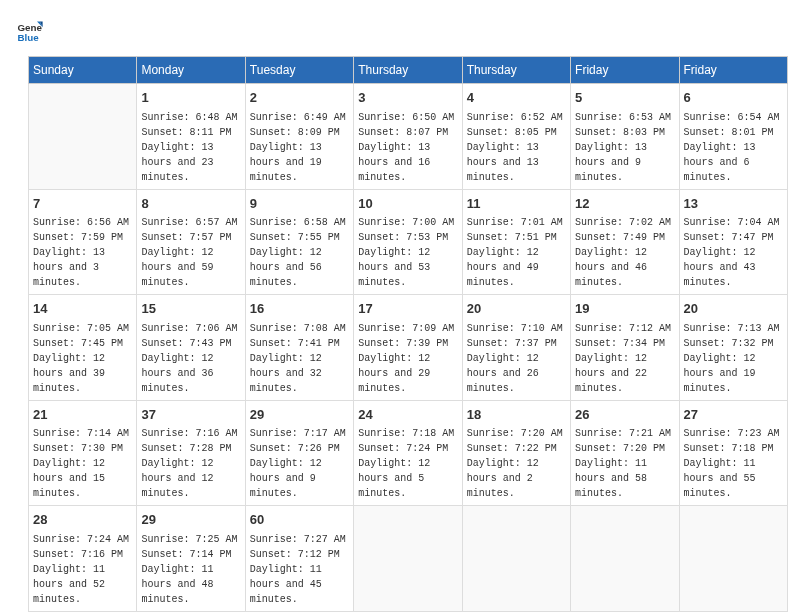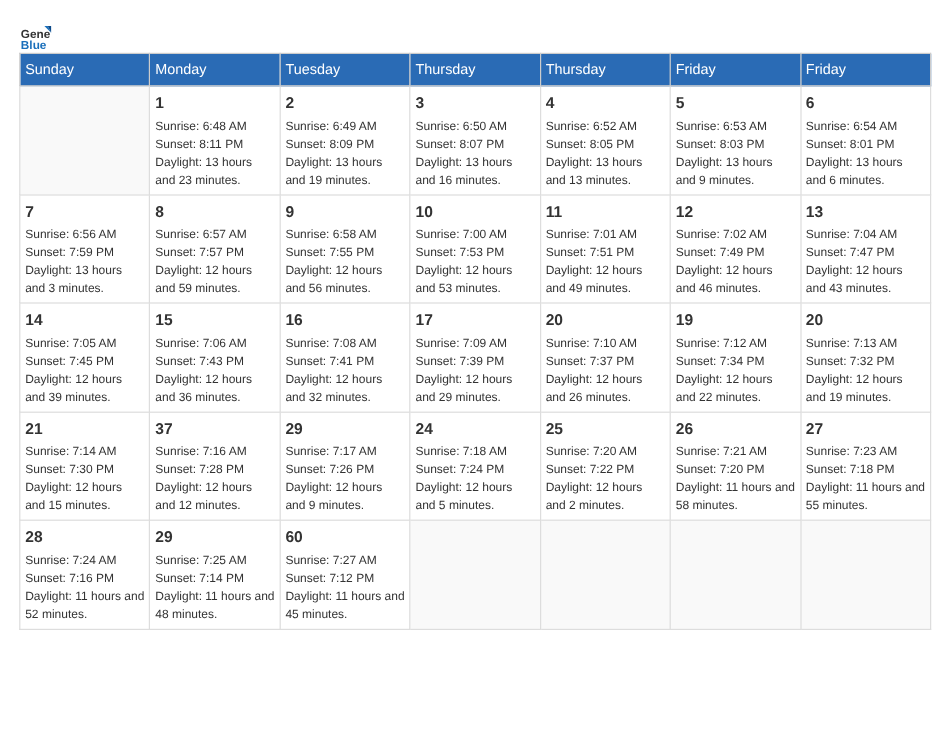--- a/index.html
+++ b/index.html
@@ -7,21 +7,21 @@
       font-family: Arial, sans-serif;
       background: #fff;
       width: 792px;
       min-height: 612px;
       padding: 16px;
     }
     .header-area {
       display: flex;
       justify-content: space-between;
       align-items: flex-start;
-      margin-bottom: 0;
+      margin-bottom: 12px;
     }
     .logo {
       display: flex;
       align-items: center;
       gap: 4px;
     }
     .logo-icon {
       width: 28px;
       height: 28px;
     }
@@ -34,20 +34,21 @@
       color: #333;
     }
     .location-title {
       font-size: 14px;
       color: #555;
     }
     table {
       width: 100%;
       border-collapse: collapse;
       font-size: 11px;
+      margin-left: 12px;
     }
     thead tr th {
       background-color: #2a6bb5;
       color: #fff;
       padding: 6px 4px;
       text-align: left;
       font-size: 12px;
       font-weight: normal;
       border: 1px solid #ccc;
     }
@@ -67,20 +68,21 @@
     .day-num {
       font-size: 13px;
       font-weight: bold;
       display: block;
       margin-bottom: 2px;
     }
     .day-info {
       font-size: 10px;
       line-height: 1.5;
       color: #333;
+      font-family: Liberation Mono, monospace;
     }
   </style>
 </head>
 <body>
 
 <div class="header-area">
   <div class="logo">
     <svg class="logo-icon" viewBox="0 0 40 40">
       <text x="2" y="22" font-size="14" font-weight="bold" fill="#333" font-family="Arial">Gene</text>
       <text x="2" y="36" font-size="14" font-weight="bold" fill="#1a6fbb" font-family="Arial">Blue</text>
@@ -209,21 +211,21 @@
         </td>
         <td>
           <span class="day-num">29</span>
           <div class="day-info">Sunrise: 7:17 AM<br>Sunset: 7:26 PM<br>Daylight: 12 hours and 9 minutes.</div>
         </td>
         <td>
           <span class="day-num">24</span>
           <div class="day-info">Sunrise: 7:18 AM<br>Sunset: 7:24 PM<br>Daylight: 12 hours and 5 minutes.</div>
         </td>
         <td>
-          <span class="day-num">25</span>
+          <span class="day-num">18</span>
           <div class="day-info">Sunrise: 7:20 AM<br>Sunset: 7:22 PM<br>Daylight: 12 hours and 2 minutes.</div>
         </td>
         <td>
           <span class="day-num">26</span>
           <div class="day-info">Sunrise: 7:21 AM<br>Sunset: 7:20 PM<br>Daylight: 11 hours and 58 minutes.</div>
         </td>
         <td>
           <span class="day-num">27</span>
           <div class="day-info">Sunrise: 7:23 AM<br>Sunset: 7:18 PM<br>Daylight: 11 hours and 55 minutes.</div>
         </td>

